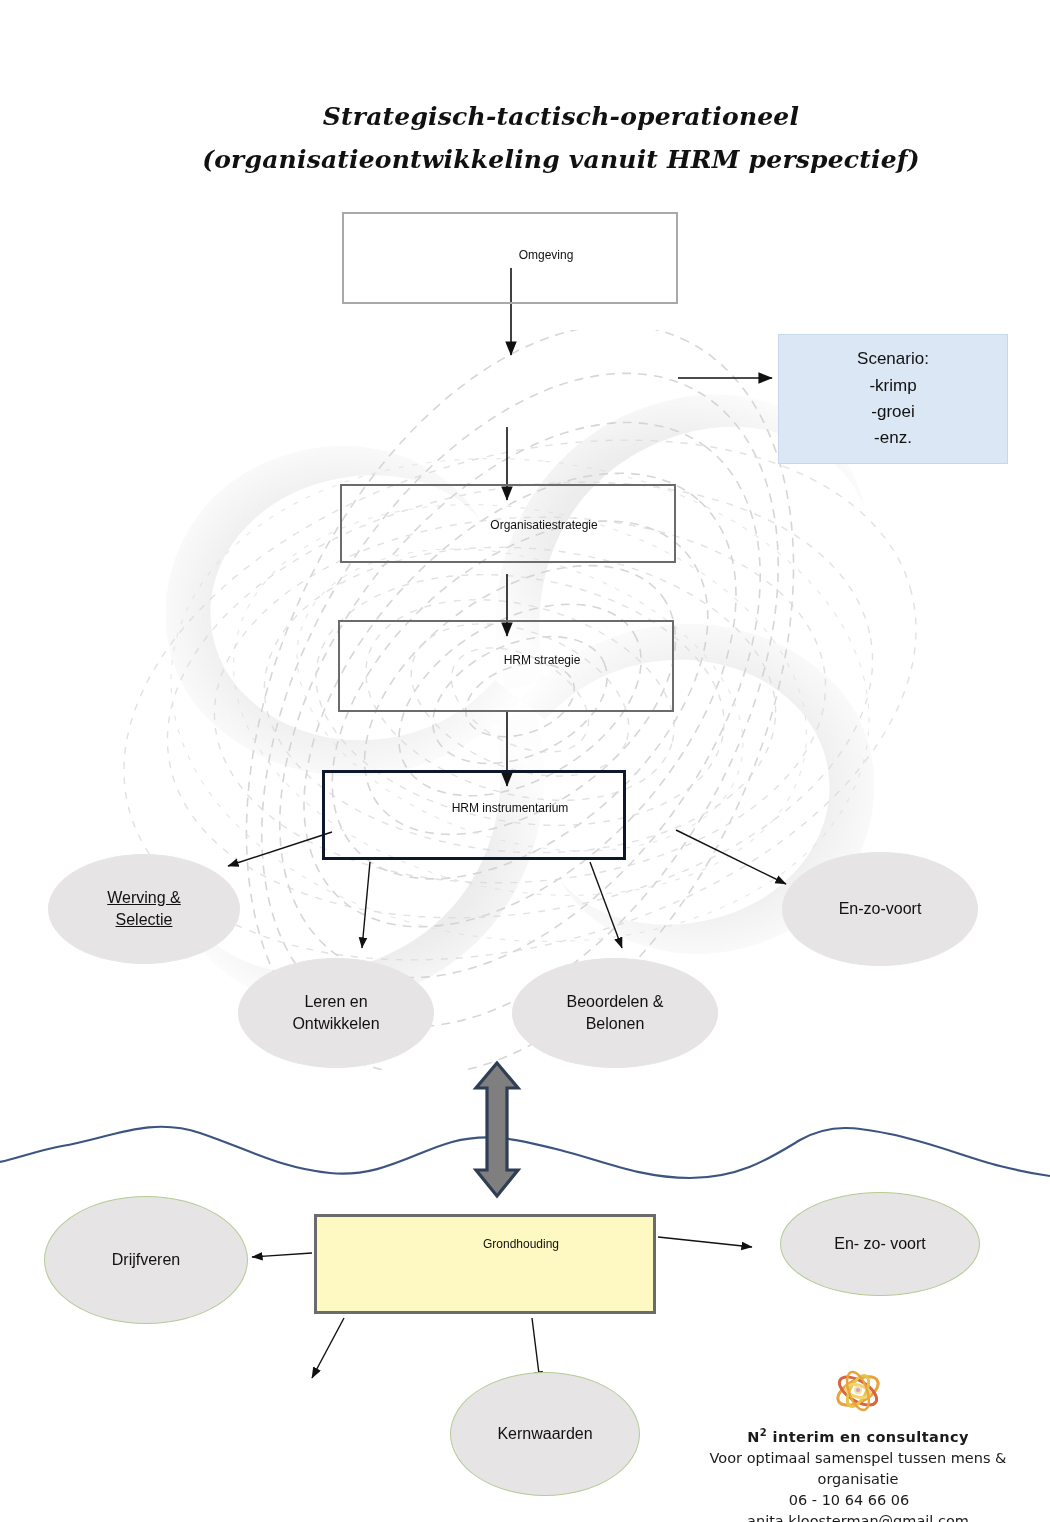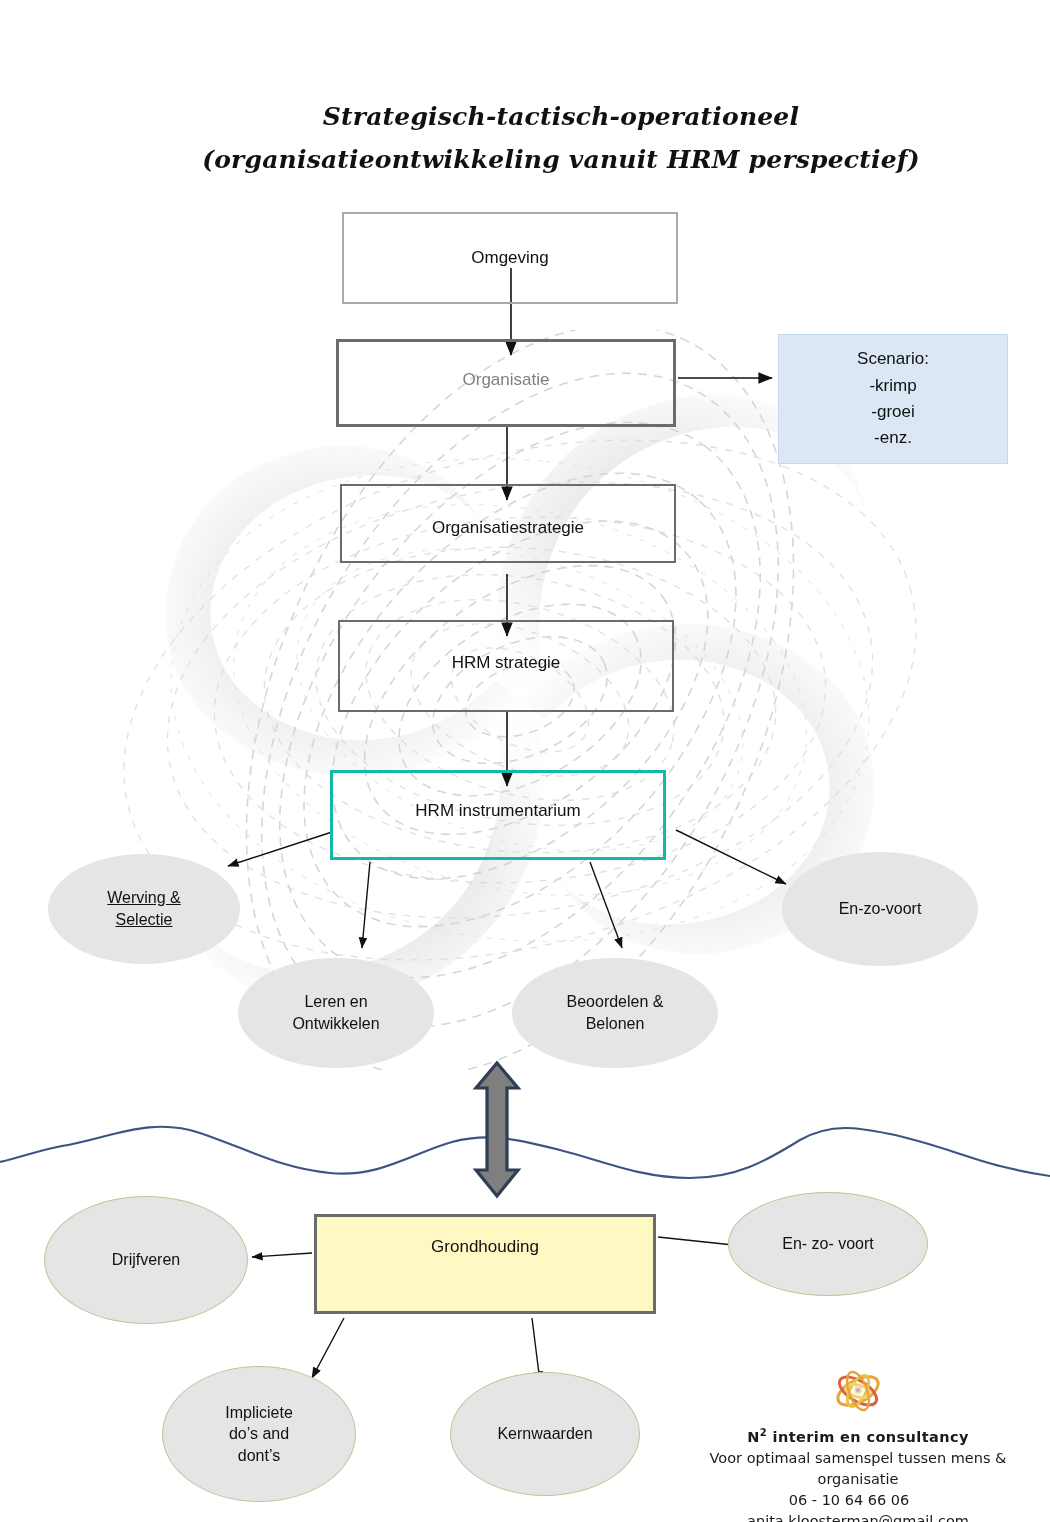--- a/index.html
+++ b/index.html
@@ -12,35 +12,35 @@
   .bg-svg{position:absolute;left:0;top:0;width:1050px;height:1522px;z-index:0;pointer-events:none;}
 
   
   .title-wrap{position:absolute;left:0;top:104px;width:1050px;text-align:center;z-index:5;margin-left:36px;}
   .title-line{font-family:"DejaVu Serif", serif;font-style:italic;font-weight:700;
               font-size:25px;letter-spacing:.2px;color:#111;line-height:1.0;}
   .title-line.l2{margin-top:18px;font-size:25px;}
 
   
   .box{position:absolute;background:transparent;box-sizing:border-box;z-index:4;}
-  .box .lbl{position:absolute;left:0;width:100%;text-align:center;font-size:17px;color:#111;}
+  .box .lbl{position:absolute;left:0;width:100%;text-align:center;font-size:12px;color:#111;padding-left:36px;}
 
   .b-omgeving{left:342px;top:212px;width:336px;height:92px;border:2px solid #a9a9a9;}
   .b-omgeving .lbl{top:34px;}
 
   .b-organisatie{left:336px;top:339px;width:340px;height:88px;border:3px solid #6b6b6b;}
   .b-organisatie .lbl{top:28px;color:#808080;}
 
   .b-orgstrat{left:340px;top:484px;width:336px;height:79px;border:2.5px solid #6b6b6b;}
   .b-orgstrat .lbl{top:32px;}
 
   .b-hrmstrat{left:338px;top:620px;width:336px;height:92px;border:2.5px solid #6b6b6b;}
   .b-hrmstrat .lbl{top:31px;}
 
-  .b-hrminstr{left:330px;top:770px;width:336px;height:90px;border:3px solid #14b8a6;}
+  .b-hrminstr{left:322px;top:770px;width:304px;height:90px;border:3px solid #0f172a;}
   .b-hrminstr .lbl{top:28px;}
 
   .b-grond{left:314px;top:1214px;width:342px;height:100px;border:3px solid #6b6b6b;background:#fef9c3;}
   .b-grond .lbl{top:20px;}
 
   
   .scenario{position:absolute;left:778px;top:334px;width:228px;height:128px;
             background:#dbe7f4;border:1px solid #c7d8ec;z-index:4;
             display:flex;flex-direction:column;align-items:center;justify-content:center;}
   .scenario .s-line{font-size:17px;color:#111;line-height:1.55;text-align:right;}
@@ -50,21 +50,21 @@
        text-align:center;font-size:16px;color:#111;line-height:1.35;z-index:4;box-sizing:border-box;}
   .ell.gray{background:#e6e4e4;border:1px solid #e6e4e4;}
   .ell.green{background:#e6e4e4;border:1.6px solid #b3cc96;}
 
   .e-werving   {left:48px;  top:854px;  width:192px; height:110px;text-decoration:underline;}
   .e-leren     {left:238px; top:958px;  width:196px; height:110px;}
   .e-beoordelen{left:512px; top:958px;  width:206px; height:110px;}
   .e-enzovoort {left:782px; top:852px;  width:196px; height:114px;}
 
   .e-drijfveren{left:44px;  top:1196px; width:204px; height:128px;}
-  .e-enzovoort2{left:728px; top:1192px; width:200px; height:104px;}
+  .e-enzovoort2{left:780px; top:1192px; width:200px; height:104px;}
   .e-impliciete{left:162px; top:1366px; width:194px; height:136px;}
   .e-kernwaarden{left:450px;top:1372px; width:190px; height:124px;}
 
   
   .conn{position:absolute;left:0;top:0;width:1050px;height:1522px;z-index:3;pointer-events:none;}
 
   
   .footer{position:absolute;left:678px;top:1348px;width:360px;z-index:6;text-align:center;}
   .footer .logo{width:70px;height:58px;margin:14px auto 6px auto;display:block;}
   .footer .f-line{font-family:"DejaVu Sans", sans-serif;color:#1a1a1a;line-height:1.45;}
@@ -181,23 +181,20 @@
 
   <div class="title-wrap">
     <div class="title-line l1">Strategisch-tactisch-operationeel</div>
     <div class="title-line l2">(organisatieontwikkeling vanuit HRM perspectief)</div>
   </div>
 
   <div class="box b-omgeving">
     <div class="lbl">Omgeving</div>
   </div>
 
-  <div class="box b-organisatie">
-    <div class="lbl">Organisatie</div>
-  </div>
 
   <div class="box b-orgstrat">
     <div class="lbl">Organisatiestrategie</div>
   </div>
 
   <div class="box b-hrmstrat">
     <div class="lbl">HRM strategie</div>
   </div>
 
   <div class="box b-hrminstr">
@@ -247,27 +244,20 @@
       <div>Drijfveren</div>
     </div>
   </div>
 
   <div class="ell green e-enzovoort2">
     <div>
       <div>En- zo- voort</div>
     </div>
   </div>
 
-  <div class="ell green e-impliciete">
-    <div>
-      <div>Impliciete</div>
-      <div>do’s and</div>
-      <div>dont’s</div>
-    </div>
-  </div>
 
   <div class="ell green e-kernwaarden">
     <div>
       <div>Kernwaarden</div>
     </div>
   </div>
 
   <div class="footer">
     <svg class="logo" viewBox="0 0 70 58">
       <g fill="none" stroke-width="3">

